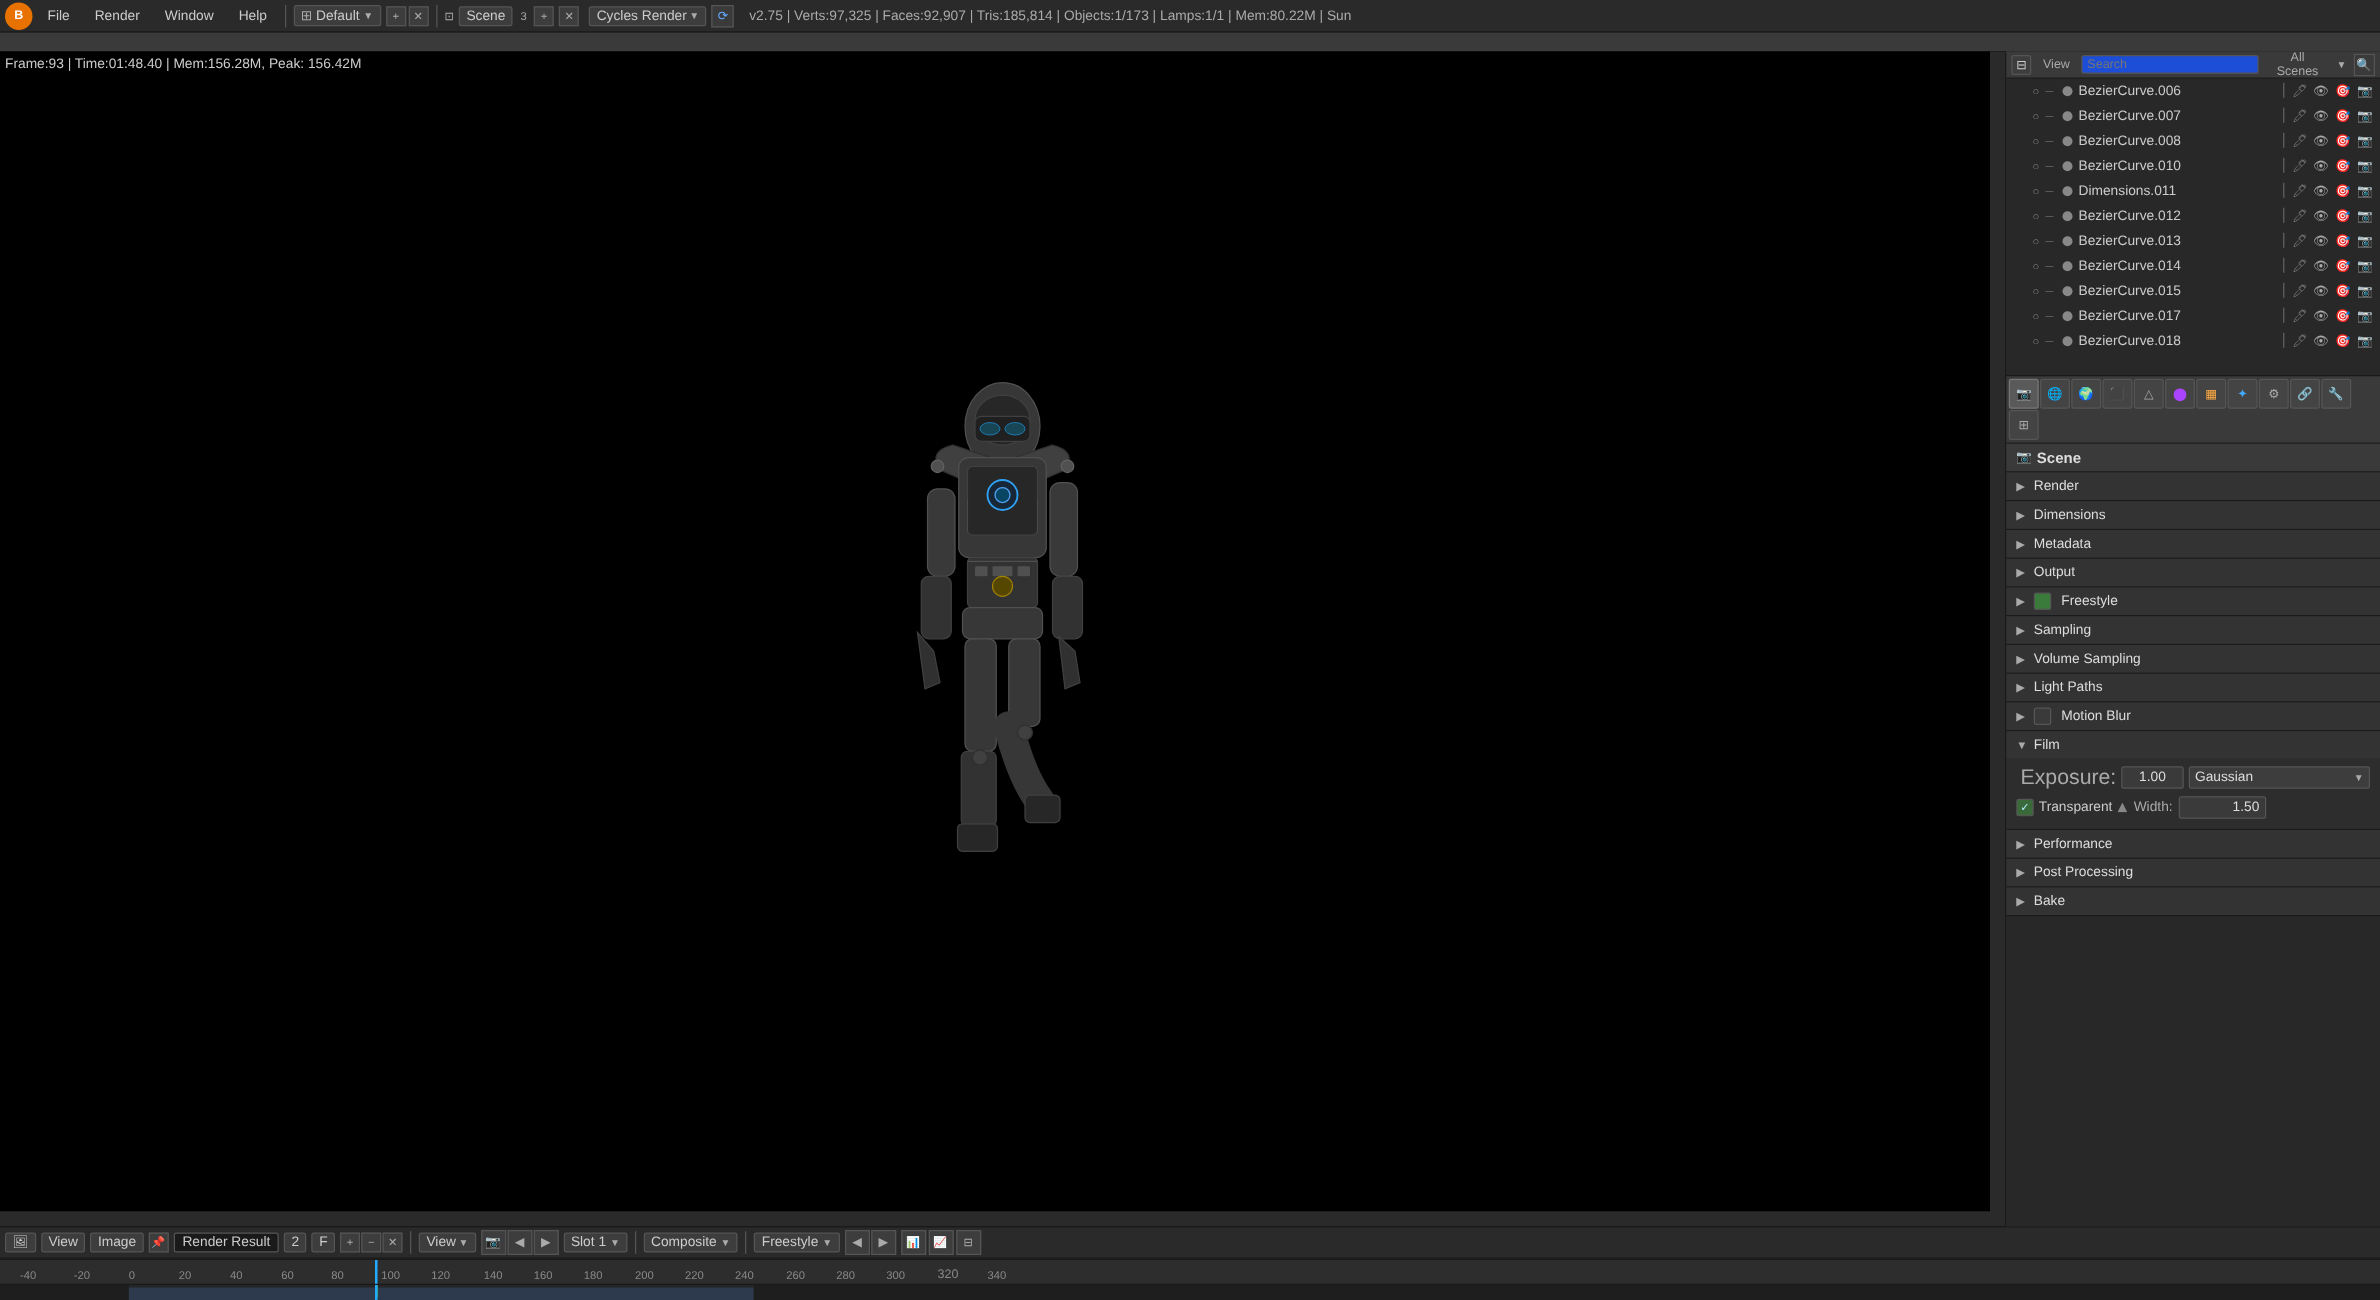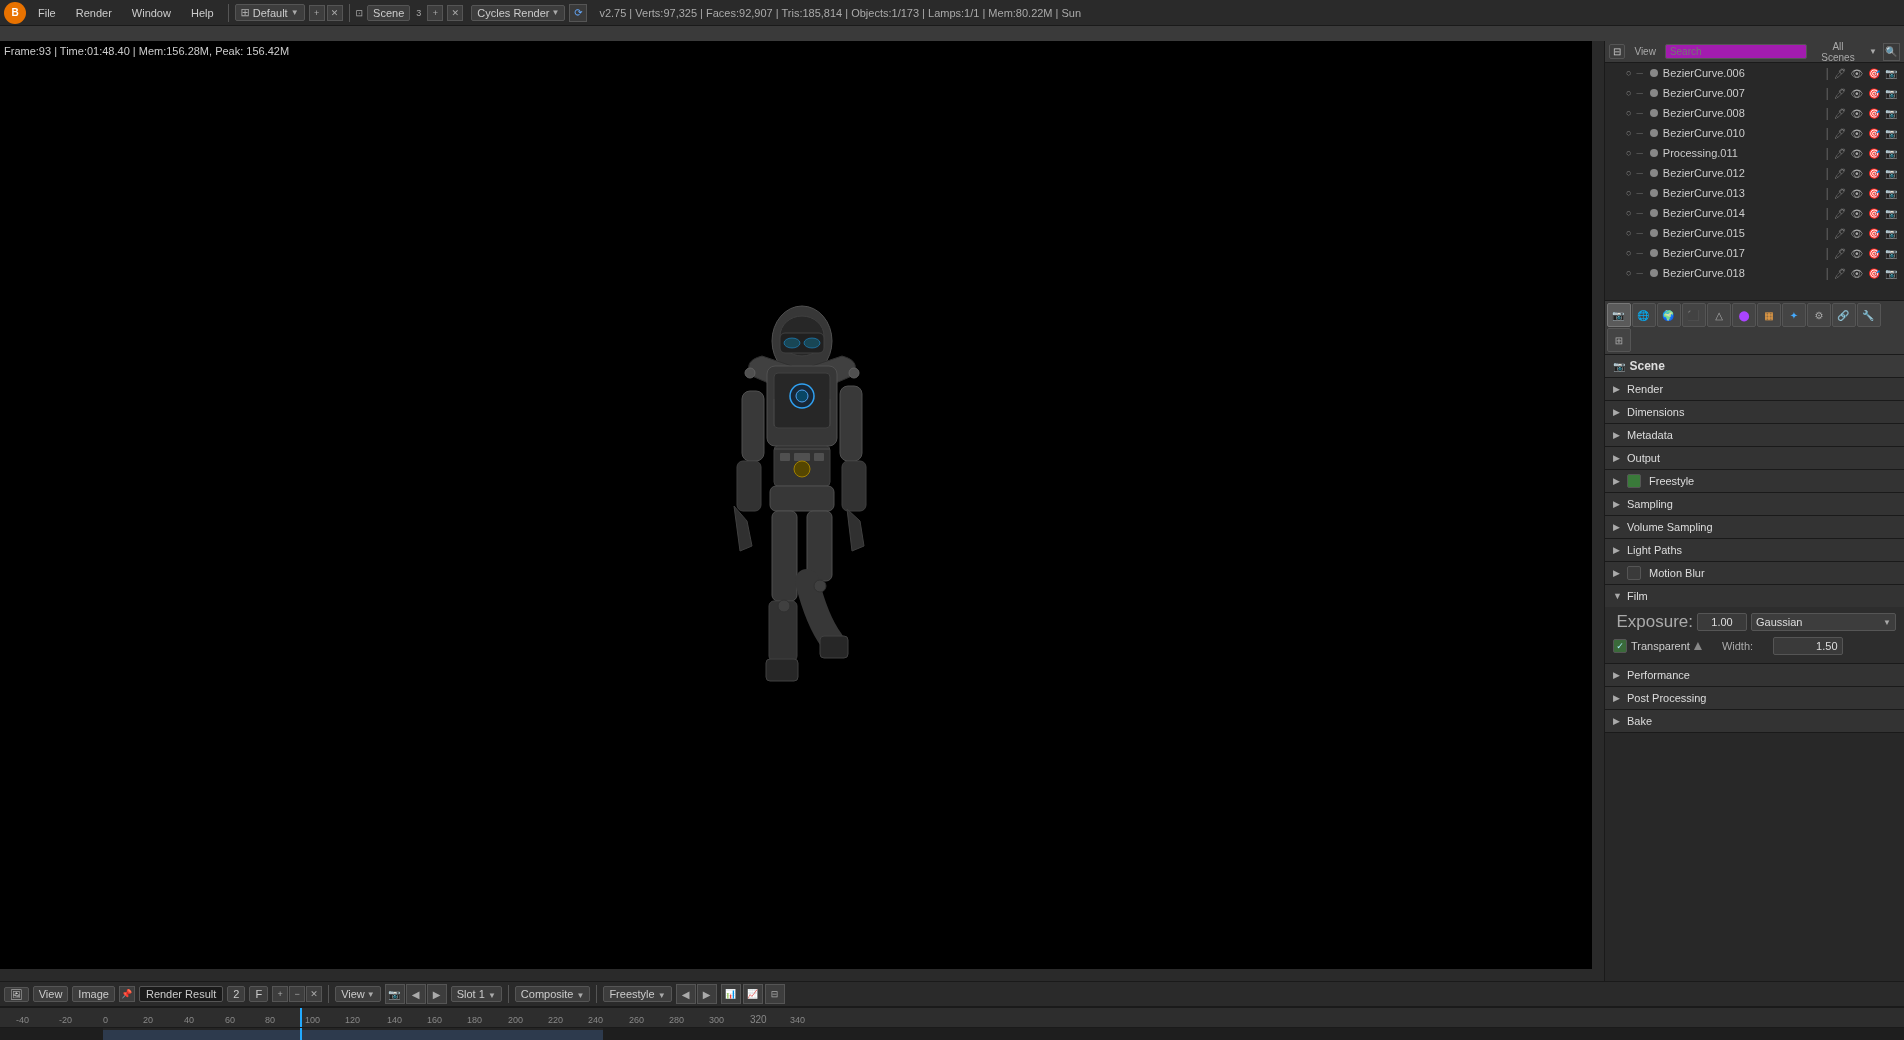--- a/index.html
+++ b/index.html
@@ -123,21 +123,21 @@
       padding: 0 4px;
       gap: 6px;
       border-bottom: 1px solid #1a1a1a;
     }
     .outliner-header-btn {
       background: none; border: none; color: #aaa;
       cursor: pointer; font-size: 10px; padding: 1px 3px;
     }
     .outliner-search {
       flex: 1;
-      background: #a21caf; border: 1px solid #555;
+      background: #1d4ed8; border: 1px solid #555;
       color: #ccc; padding: 1px 4px; font-size: 10px;
       border-radius: 2px;
     }
     .outliner-row {
       display: flex;
       align-items: center;
       height: 20px;
       padding-left: 8px;
       cursor: pointer;
       gap: 3px;
@@ -480,21 +480,21 @@
             <span style="color:#aaa;font-size:10px;margin:0 2px;">👁</span>
             <span style="color:#aaa;font-size:10px;margin:0 2px;">🎯</span>
             <span style="color:#aaa;font-size:10px;margin:0 2px;">📷</span>
           </div>
         </div>
         <div class="outliner-row">
           <span class="outliner-expand"></span>
           <span style="color:#888;font-size:9px;">○</span>
           <span style="color:#666;font-size:9px;margin:0 2px;">─</span>
           <span class="outliner-dot"></span>
-          <span class="outliner-name">Processing.011</span>
+          <span class="outliner-name">Dimensions.011</span>
           <div class="outliner-actions">
             <span class="outliner-action-btn">│</span>
             <span class="outliner-action-btn">🖊</span>
             <span style="color:#aaa;font-size:10px;margin:0 2px;">👁</span>
             <span style="color:#aaa;font-size:10px;margin:0 2px;">🎯</span>
             <span style="color:#aaa;font-size:10px;margin:0 2px;">📷</span>
           </div>
         </div>
         <div class="outliner-row">
           <span class="outliner-expand"></span>
@@ -712,21 +712,21 @@
             </div>
           </div>
 
           <div class="prop-row">
             <div class="prop-checkbox">
               <div class="checkbox-box">
                 <span style="color:#aef;font-size:9px;">✓</span>
               </div>
               <span class="checkbox-label">Transparent</span>
             </div>
-            <div style="flex:1;display:flex;align-items:center;gap:20px;margin-left:auto;">
+            <div style="flex:1;display:flex;align-items:center;gap:5px;margin-left:auto;">
               <div style="width:8px;height:8px;background:#888;clip-path:polygon(50% 0%, 100% 100%, 0% 100%);"></div>
               <span style="color:#aaa;font-size:11px;">Width:</span>
               <div class="prop-number-field" style="min-width:40px;padding-left:42px;">
                 <span>1.50</span>
               </div>
             </div>
           </div>
         </div>
       </div>
 

